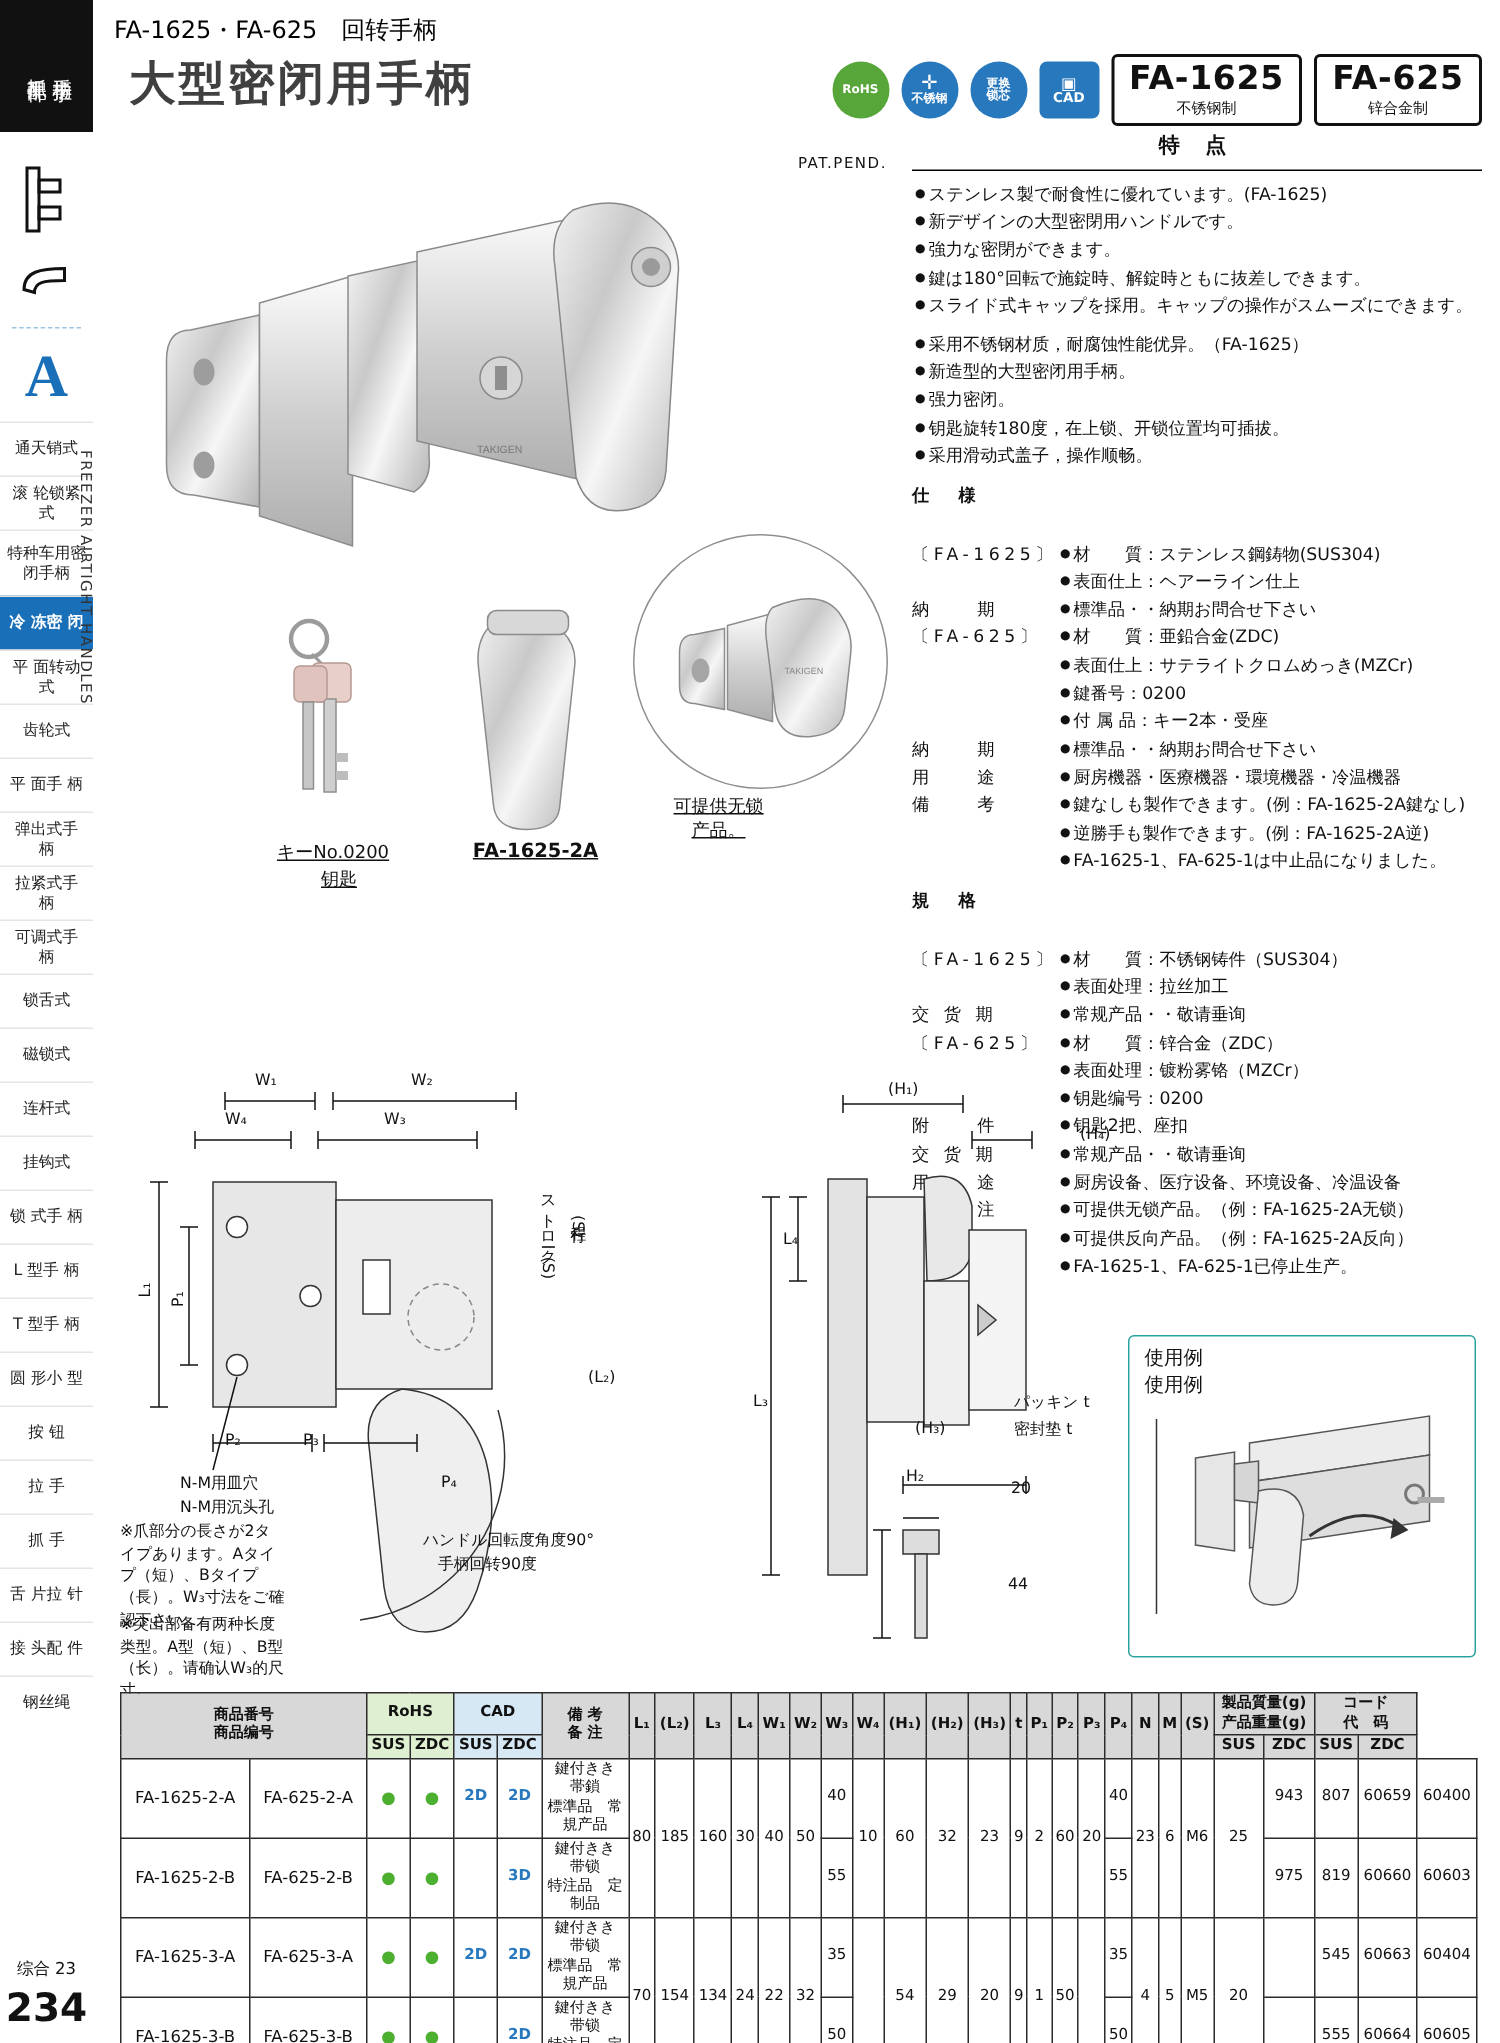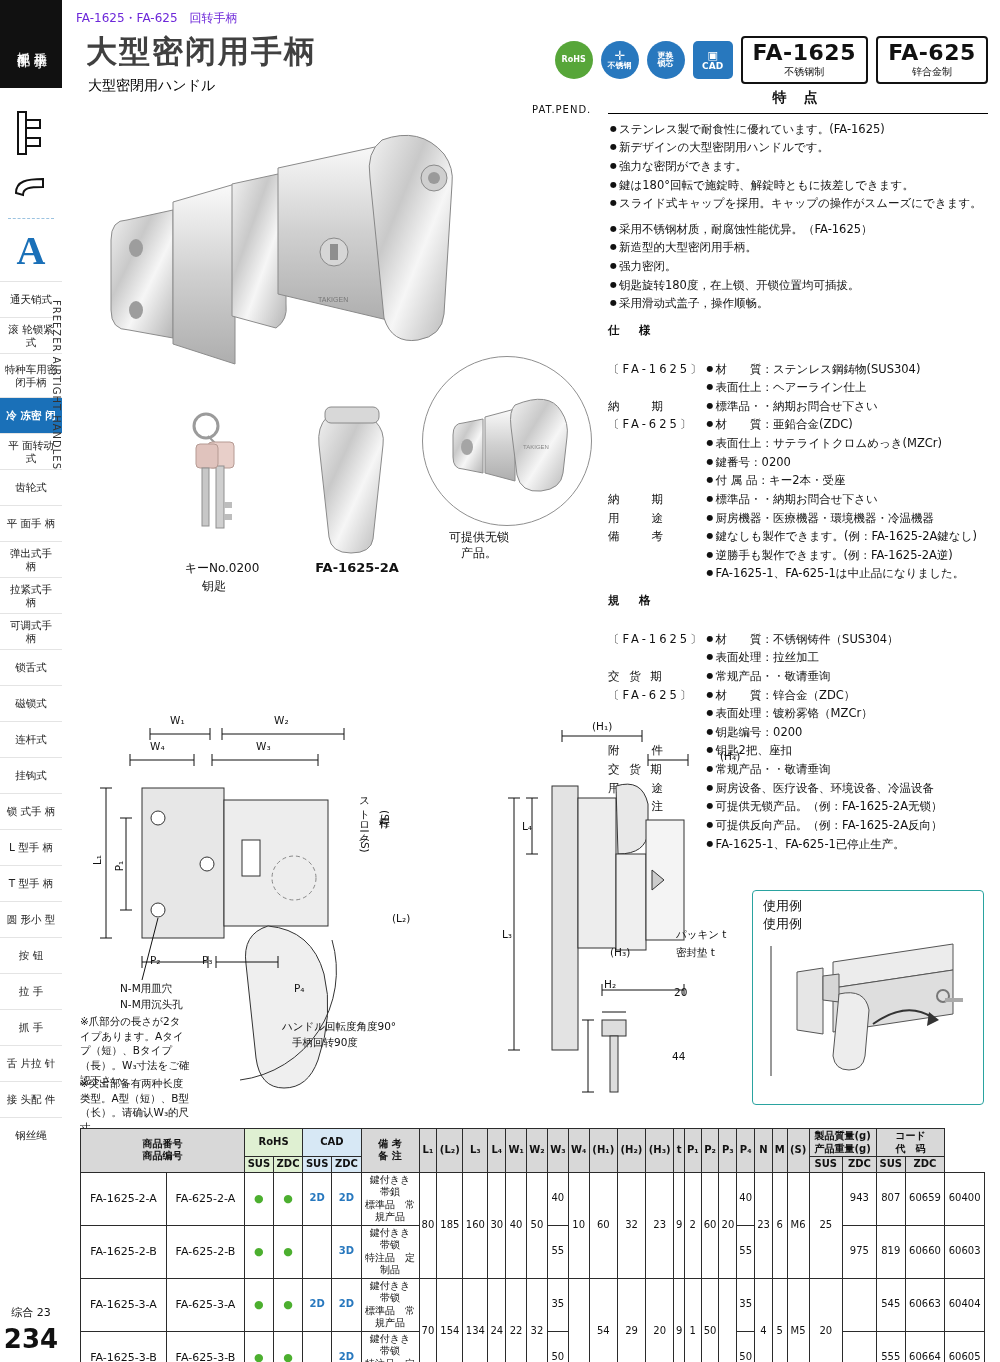--- a/index.html
+++ b/index.html
@@ -45,21 +45,21 @@
     font-size:10px; letter-spacing:1px; color:#333;
   }
   .side-bottom {
     position:absolute; left:0; bottom:0; width:62px; text-align:center;
   }
   .side-bottom .g { font-size:11px; padding:4px 0; }
   .side-bottom .pg { font-size:26px; font-weight:bold; padding-bottom:8px; }
 
   
   #content { position:absolute; left:62px; top:0; width:938px; height:1362px; }
-  .hdr-code { font-size:12px; padding:10px 0 0 14px; color:#6d28d9; }
+  .hdr-code { font-size:16px; padding:10px 0 0 14px; color:#000000; }
   .title-cn {
     font-size:31px; font-weight:bold; letter-spacing:2px;
     padding:4px 0 0 24px; color:#404040;
   }
   .title-jp { font-size:14px; padding:4px 0 0 26px; color:#000; }
 
   .badges { position:absolute; right:12px; top:36px; display:flex; align-items:center; gap:8px; }
   .bdg-circ {
     width:38px; height:38px; border-radius:50%; display:flex; flex-direction:column;
     align-items:center; justify-content:center; color:#fff; font-size:8px; line-height:1.05;
@@ -89,21 +89,21 @@
   .spec .hr { border-top:1px solid #000; margin:4px 0 6px; }
   .bl { padding-left:2px; }
   .bl div { text-indent:-9px; padding-left:9px; }
   .dot::before { content:"●"; font-size:8px; vertical-align:2px; margin-right:2px; }
   .sect-title { font-weight:bold; letter-spacing:4px; margin-top:8px; }
   .spec table { border-collapse:collapse; font-size:11.5px;margin-top:20px; }
   .spec table td { vertical-align:top; padding:0 2px 0 0; line-height:1.62; }
   .lbl { white-space:nowrap; letter-spacing:3px; }
 
   
-  .figure-note { position:absolute; font-size:12px; text-align:center; }
+  .figure-note { position:absolute; font-size:12px; text-align:center;text-decoration:underline; }
 
   
   .dim { position:absolute; font-size:10.5px; color:#111; }
 
   .usecase {
     position:absolute; left:690px; top:890px; width:232px; height:215px;
     border:1px solid #2aa3a0; border-radius:4px; background:#fff;
   }
   .usecase .ttl { font-size:13px; padding:6px 0 0 10px; line-height:1.35; }
 
@@ -182,21 +182,20 @@
   <div class="side-bottom">
     <div class="g">综合 23</div>
     <div class="pg">234</div>
   </div>
 </div>
 
 <div id="content">
 
   <div class="hdr-code">FA-1625・FA-625　回转手柄</div>
   <div class="title-cn">大型密闭用手柄</div>
-  <div class="title-jp">大型密閉用ハンドル</div>
 
   <div class="badges">
     <div class="bdg-circ bdg-green">
       <span>RoHS</span>
     </div>
     <div class="bdg-circ bdg-blue">
       <span style="font-size:13px;line-height:1">✛</span>
       <span>不锈钢</span>
     </div>
     <div class="bdg-circ bdg-blue">
@@ -387,21 +386,21 @@
       <circle cx="44" cy="16" r="12" fill="none" stroke="#9b9b9b" stroke-width="3"></circle>
       <path d="M46 26 l10 10" stroke="#9b9b9b" stroke-width="2" fill="none"></path>
       <rect x="46" y="32" width="26" height="26" rx="4" fill="#e8cfc9" stroke="#b59a93"></rect>
       <rect x="54" y="56" width="8" height="62" fill="#cfcfcf" stroke="#8f8f8f"></rect>
       <path d="M62 92 l8 0 0 6 -8 0 z M62 104 l8 0 0 6 -8 0 z" fill="#bdbdbd"></path>
       <rect x="34" y="34" width="22" height="24" rx="4" fill="#e0c3bd" stroke="#b59a93"></rect>
       <rect x="40" y="58" width="7" height="58" fill="#c7c7c7" stroke="#8f8f8f"></rect>
     </svg>
   </div>
   <div class="figure-note" style="left:100px;top:560px;width:120px;">キーNo.0200</div>
-  <div class="figure-note" style="left:92px;top:578px;width:120px;">钥匙</div>
+  <div class="figure-note" style="left:104px;top:578px;width:120px;">钥匙</div>
 
   <div style="position:absolute;left:235px;top:395px;width:120px;height:160px;">
     <svg width="120" height="160" viewBox="0 0 120 160">
       <path d="M30 22 q26 -14 48 4 q10 10 8 24 l-10 94 q-2 14 -22 14 q-20 0 -22 -16 l-10 -92 q-2 -18 8 -28 z" fill="url(#mg)" stroke="#8a8a8a"></path>
       <rect x="28" y="12" width="54" height="16" rx="6" fill="#d8d8d8" stroke="#8a8a8a"></rect>
     </svg>
   </div>
   <div class="figure-note" style="left:220px;top:560px;width:150px;font-weight:bold;font-size:13px;">FA-1625-2A</div>
 
   <div style="position:absolute;left:360px;top:356px;width:170px;height:170px;border:1px solid #8f8f8f;border-radius:50%;overflow:hidden;background:#fff;">

